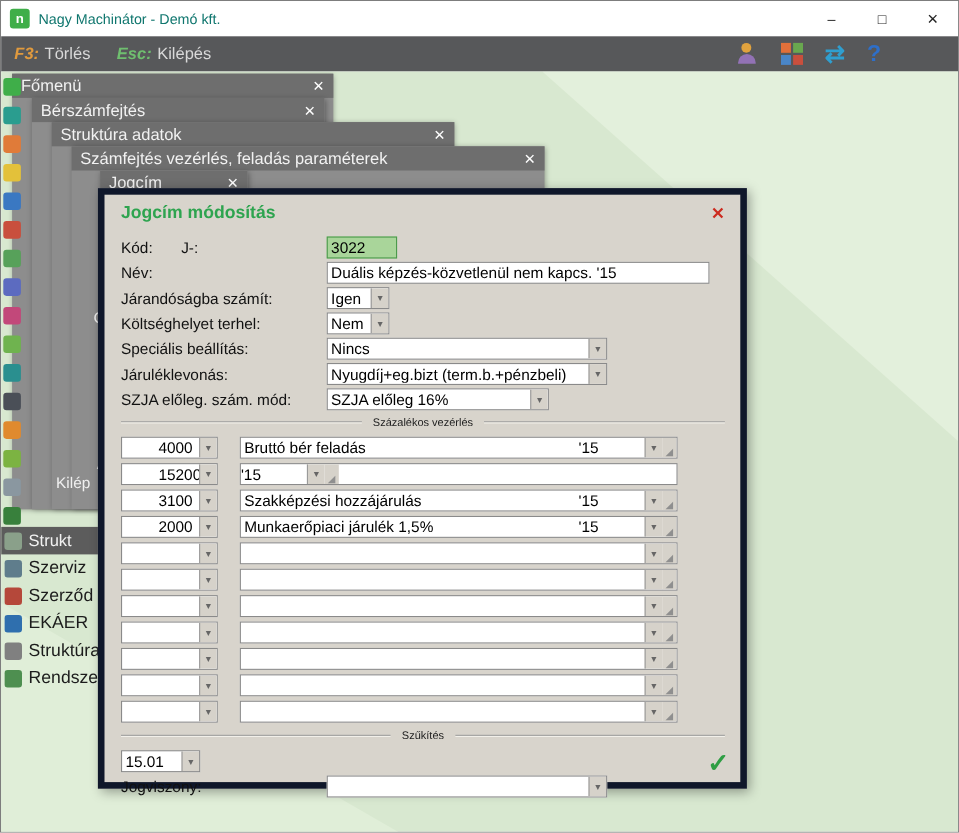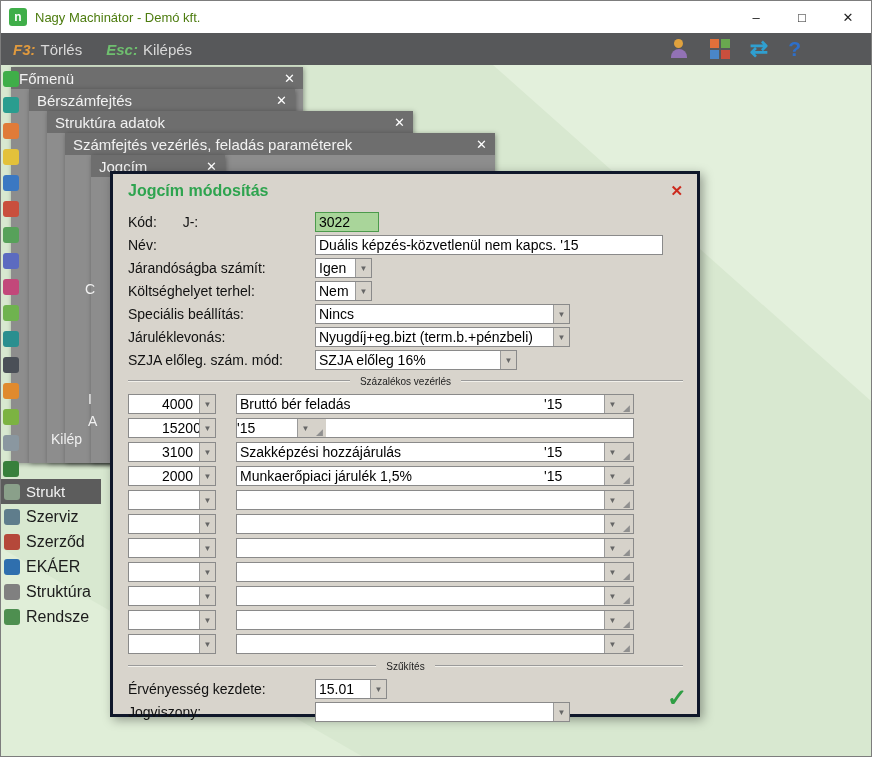--- a/index.html
+++ b/index.html
@@ -6,21 +6,21 @@
   body { font-family:"Liberation Sans", sans-serif; background:#e9e9e9; }
 
   .app { position:relative; width:872px; height:757px; border:1px solid #7d7d7d;
          background:#fff; overflow:hidden; }
 
   
   .titlebar { height:32px; background:#ffffff; display:flex; align-items:center; }
   .app-icon { width:18px; height:18px; margin-left:8px; background:#3fae49; border-radius:3px;
               color:#fff; font-size:12px; font-weight:bold; display:flex; align-items:center;
               justify-content:center; }
-  .title-text { margin-left:8px; font-size:13px; color:#4d7c0f; }
+  .title-text { margin-left:8px; font-size:13px; color:#0f766e; }
   .win-controls { margin-left:auto; display:flex; height:100%; }
   .win-btn { width:46px; height:100%; display:flex; align-items:center; justify-content:center;
              font-size:13px; color:#222; cursor:default; }
 
   
   .toolbar { height:32px; background:var(--toolbar_bg,#57585a); display:flex; align-items:center;
              padding:0 12px; }
   .tb-shortcut { display:flex; margin-right:24px; font-size:15px; align-items:center; }
   .tb-key { font-weight:bold; margin-right:5px;font-style:italic; }
   .tb-key.f3 { color:var(--f3_key,#e09a3e); }
@@ -63,22 +63,22 @@
   .menu-highlight { position:absolute; left:0; top:414px; width:100px; height:25px; z-index:6;
                     background:#5c5c5c; color:#f2f2f2; display:flex; align-items:center;
                     font-size:15px; overflow:hidden; }
   .menu-highlight .mi-icon { margin:0 6px 0 3px; }
   .mi-icon { width:16px; height:16px; border-radius:3px; flex:0 0 auto; }
   .menu-item { position:absolute; left:3px; width:96px; height:22px; z-index:6;
                display:flex; align-items:center; gap:6px; font-size:16px; color:#1c1c1c;
                overflow:hidden; white-space:nowrap; }
 
   
-  .dialog { position:absolute; left:109px; top:106px; width:590px; height:546px; z-index:10;
-            background:var(--dialog_bg,#d8d4cc); border:3px solid #0f172a;
+  .dialog { position:absolute; left:88px; top:106px; width:590px; height:546px; z-index:10;
+            background:var(--dialog_bg,#d8d4cc); border:6px solid #0f172a;
             box-shadow:3px 3px 10px rgba(0,0,0,0.35); padding:8px 14px 0 15px; }
   .dialog-header { display:flex; margin-bottom:12px; }
   .dialog-title { color:var(--dialog_title_green,#2ea44f); font-size:16px; font-weight:bold; }
   .dialog-close { margin-left:auto; color:var(--close_red,#cc2a1e); font-size:15px; font-weight:bold; cursor:default; }
 
   .frow { display:flex; align-items:center; height:20px; margin-bottom:3px; }
   .flabel { width:187px; font-size:14px; color:#111; flex:0 0 auto; }
   .flabel .sub { margin-left:22px; }
 
   .tbox { height:20px; background:#fff; border:1px solid #8a8a8a; font-size:14px;
@@ -430,21 +430,20 @@
         </div>
       </div>
 
       <div class="sect">
         <span class="line"></span>
         <span class="sect-title">Szűkítés</span>
         <span class="line"></span>
       </div>
 
       <div class="frow">
-        <span class="flabel">Érvényesség kezdete:</span>
         <div class="combo" style="width:72px;">
           <span class="ctext">15.01</span>
           <span class="carrow">▼</span>
         </div>
       </div>
 
       <div class="frow">
         <span class="flabel">Jogviszony:</span>
         <div class="combo" style="width:255px;">
           <span class="ctext"></span>

